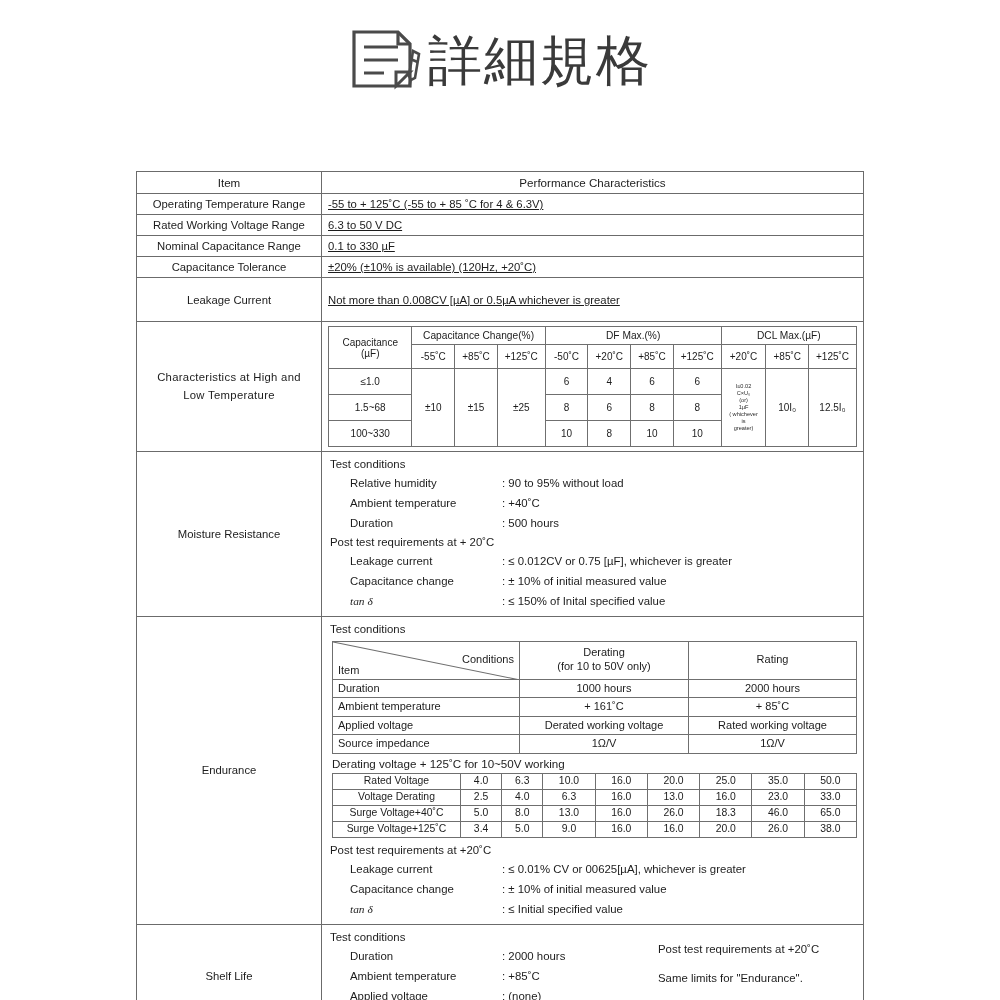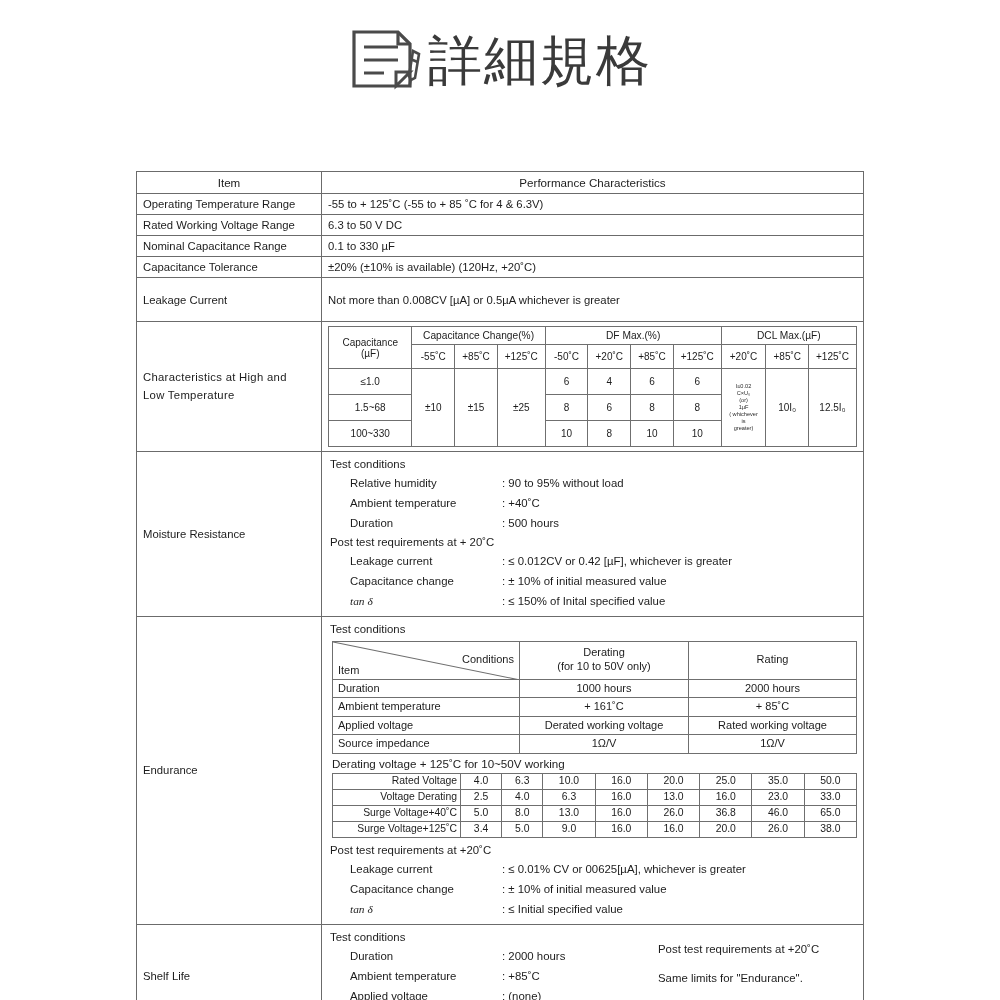--- a/index.html
+++ b/index.html
@@ -35,25 +35,25 @@
     font-size: 11.3px;
     margin-top: 48px;
   }
   .spec-table > tbody > tr > td,
   .spec-table > tbody > tr > th {
     border: 1px solid #6b6b6b;
     padding: 4px 6px;
     vertical-align: middle;
     font-weight: 400;
   }
-  .col-item { width: 188px; }
+  .col-item { width: 188px; text-align: center; }
   th.hdr { text-align: center; font-weight: bold; font-size: 11.6px; padding: 5px 4px; }
   td.item-cell { padding-left: 7px; }
   td.item-cell.mid { vertical-align: middle; }
-  td.perf { padding-left: 8px; }
+  td.perf { padding-left: 8px; text-decoration: underline; }
 
   .item-spaced { letter-spacing: .3px; line-height: 1.55; }
 
   
   .nested { border-collapse: collapse; width: 100%; font-size: 10px; background: #fff; }
   .nested td, .nested th {
     border: 1px solid #6f6f6f; text-align: center; padding: 6px 1px;
     font-weight: 400; vertical-align: middle;
   }
   .nested .grp { font-size: 10.2px; padding: 3px 2px; }
@@ -81,21 +81,21 @@
   }
   .diag .c-top { position: absolute; right: 5px; top: 12px; }
   .diag .c-bot { position: absolute; left: 5px; bottom: 2px; }
   .diag svg { position: absolute; left: 0; top: 0; }
   .two-line { line-height: 1.25; }
 
   
   .derate-head { font-size: 11.6px; padding: 4px 0 3px 4px; }
   .derate { border-collapse: collapse; width: 525px; font-size: 10.4px; margin-left: 4px; background:#fff; }
   .derate td { border: 1px solid #6f6f6f; padding: 2px 3px; text-align: center; }
-  .derate td.rowhdr { width: 128px; text-align: right; }
+  .derate td.rowhdr { width: 128px; }
 
   
   .shelf { display: flex; width: 100%; }
   .shelf-l { width: 330px; }
   .shelf-r { flex: 1; padding-top: 6px; font-size: 11.4px; line-height: 2.55; }
 </style>
 </head>
 <body>
 
 <div id="page">
@@ -237,21 +237,21 @@
             <td class="k">Duration</td>
             <td class="v">: 500 hours</td>
           </tr>
         </tbody>
             </table>
         <div class="lead">Post test requirements at + 20˚C</div>
         <table class="dl">
               <tbody>
           <tr>
             <td class="k">Leakage current</td>
-            <td class="v">: ≤ 0.012CV or 0.42 [µF], whichever is greater</td>
+            <td class="v">: ≤ 0.012CV or 0.75 [µF], whichever is greater</td>
           </tr>
           <tr>
             <td class="k">Capacitance change</td>
             <td class="v">: ± 10% of initial measured value</td>
           </tr>
           <tr>
             <td class="k itl">tan δ</td>
             <td class="v">: ≤ 150% of Inital specified value</td>
           </tr>
         </tbody>
@@ -329,21 +329,21 @@
             <td>23.0</td>
             <td>33.0</td>
           </tr>
           <tr>
             <td class="rowhdr">Surge Voltage+40˚C</td>
             <td>5.0</td>
             <td>8.0</td>
             <td>13.0</td>
             <td>16.0</td>
             <td>26.0</td>
-            <td>36.8</td>
+            <td>18.3</td>
             <td>46.0</td>
             <td>65.0</td>
           </tr>
           <tr>
             <td class="rowhdr">Surge Voltage+125˚C</td>
             <td>3.4</td>
             <td>5.0</td>
             <td>9.0</td>
             <td>16.0</td>
             <td>16.0</td>

